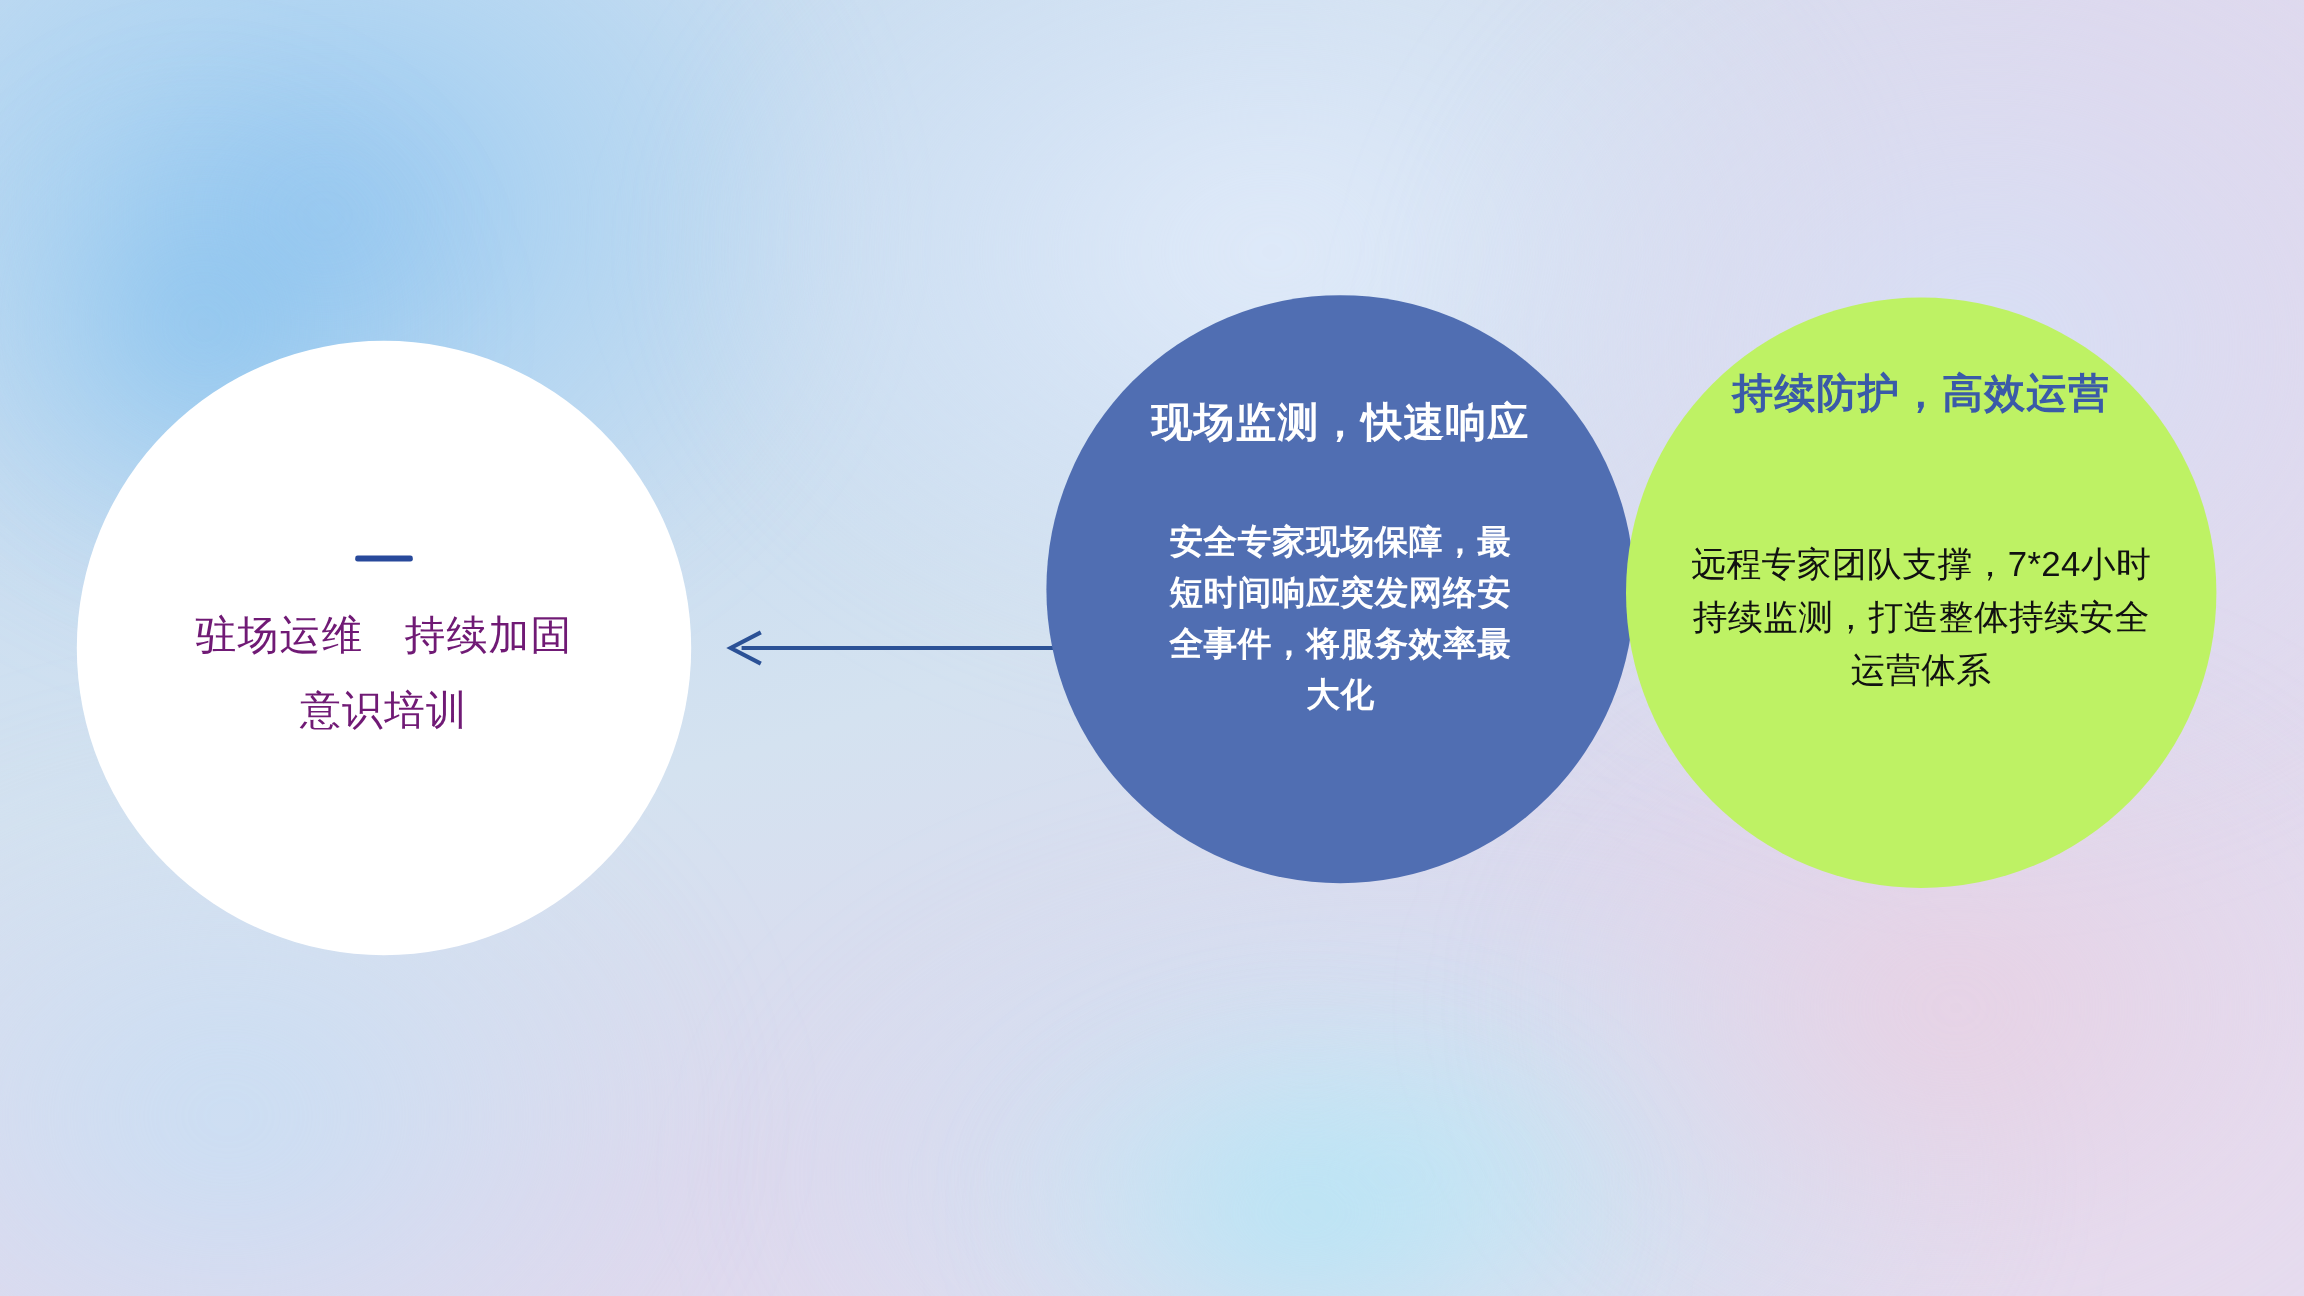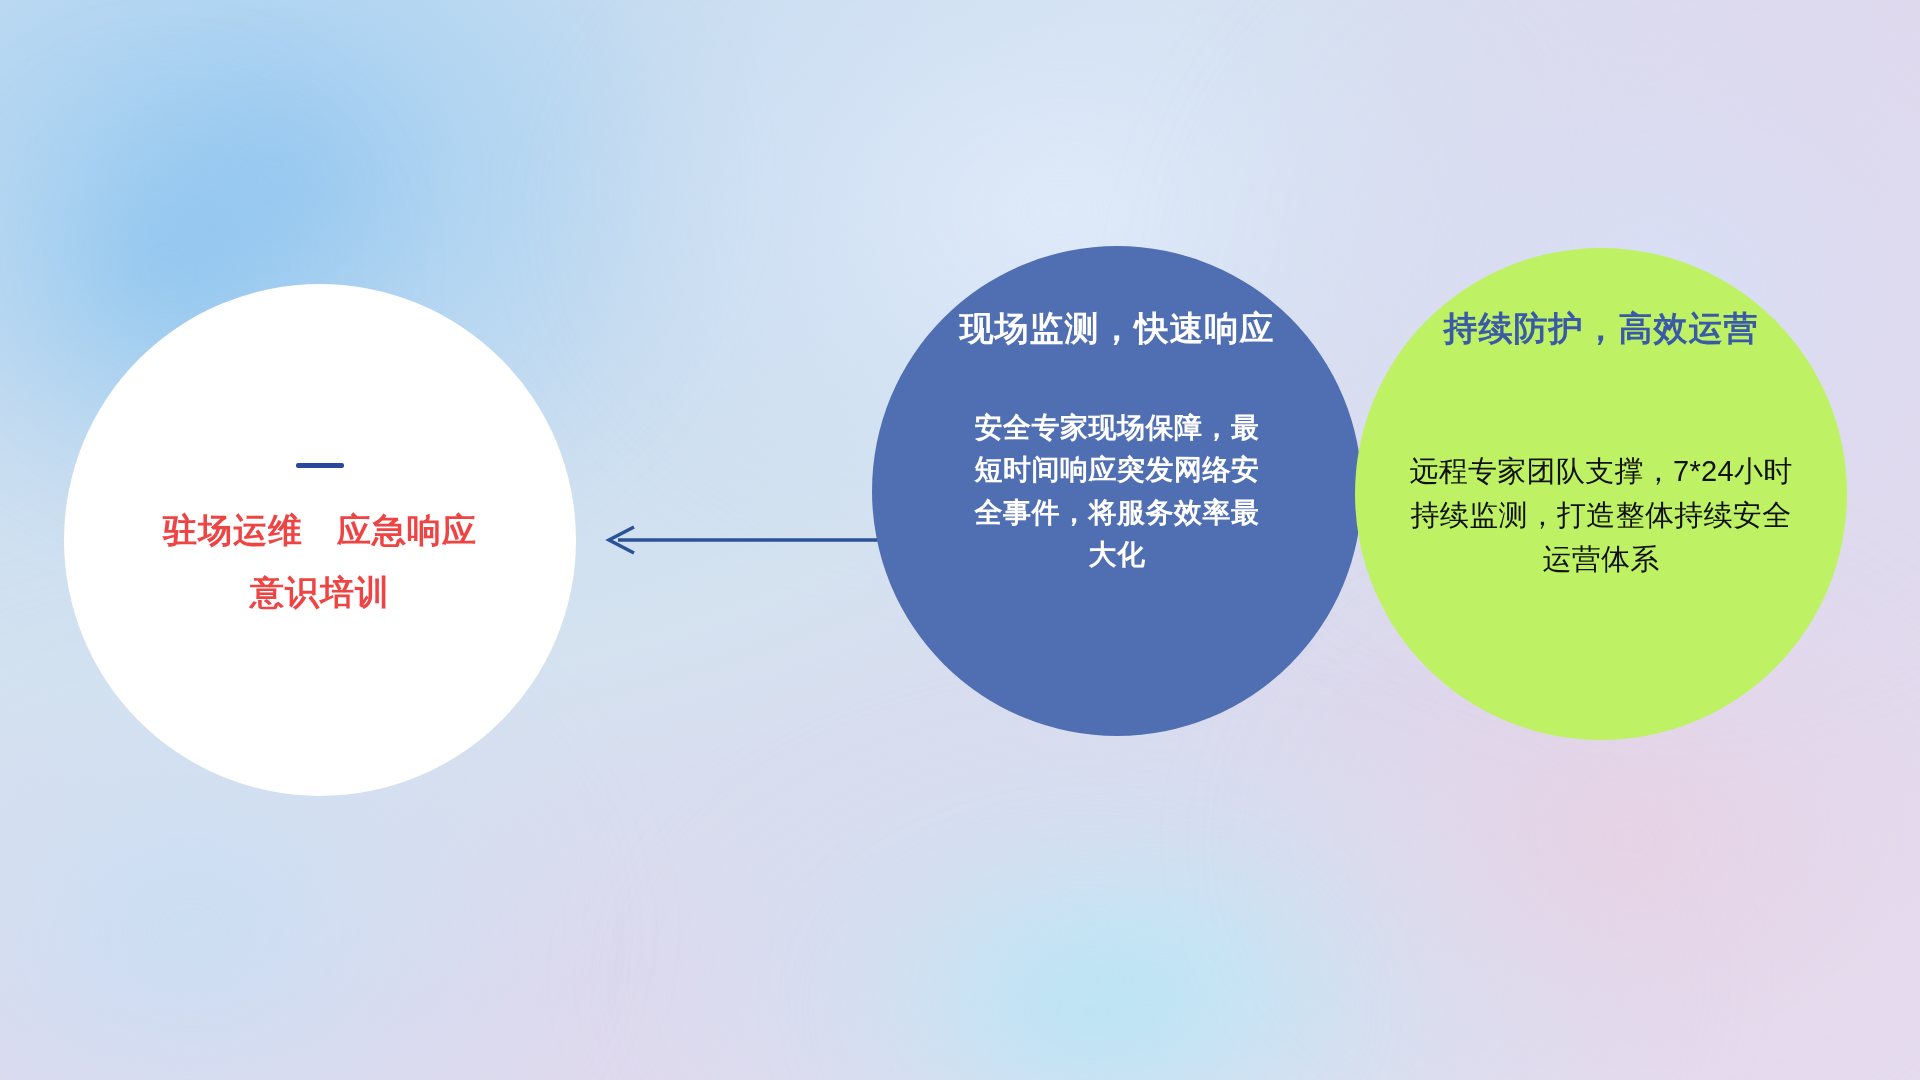--- a/index.html
+++ b/index.html
@@ -146,35 +146,36 @@
   }
   .tag-row {
     display: flex;
     flex-direction: row;
     align-items: center;
     justify-content: center;
     gap: 34px;
   }
   .tag {
     font-size: 34px;
-    font-weight: bold;
-    color: #ef4444;
+    font-weight: normal;
+    color: #701a75;
     letter-spacing: 1px;
     white-space: nowrap;
     line-height: 1.1;
   }
 
   
   .circle-title-light {
     font-size: 34px;
     font-weight: bold;
     color: #ffffff;
     letter-spacing: 1px;
     white-space: nowrap;
     line-height: 1.2;
+    margin-top: 24px;
   }
   .circle-body-light {
     margin-top: 58px;
     width: 310px;
     font-size: 28px;
     font-weight: 700;
     color: #ffffff;
     line-height: 1.52;
     text-align: center;
     letter-spacing: 0.5px;
@@ -222,21 +223,21 @@
   <div class="bg-glow-e"></div>
   <div class="bg-glow-f"></div>
   <div class="bg-glow-g"></div>
   <div class="bg-glow-h"></div>
 
   <div class="circle circle-left">
     <div class="dash-mark"></div>
     <div class="left-tag-rows">
       <div class="tag-row">
         <span class="tag">驻场运维</span>
-        <span class="tag">应急响应</span>
+        <span class="tag">持续加固</span>
       </div>
       <div class="tag-row">
         <span class="tag">意识培训</span>
       </div>
     </div>
   </div>
 
   <svg class="arrow-svg" viewBox="0 0 292 48">
     <line x1="290" y1="24" x2="22" y2="24" stroke="#2b5196" stroke-width="3.5"></line>
     <polyline points="38,11 13,24 38,37" fill="none" stroke="#2b5196" stroke-width="3.5" stroke-linejoin="miter" stroke-linecap="butt"></polyline>

